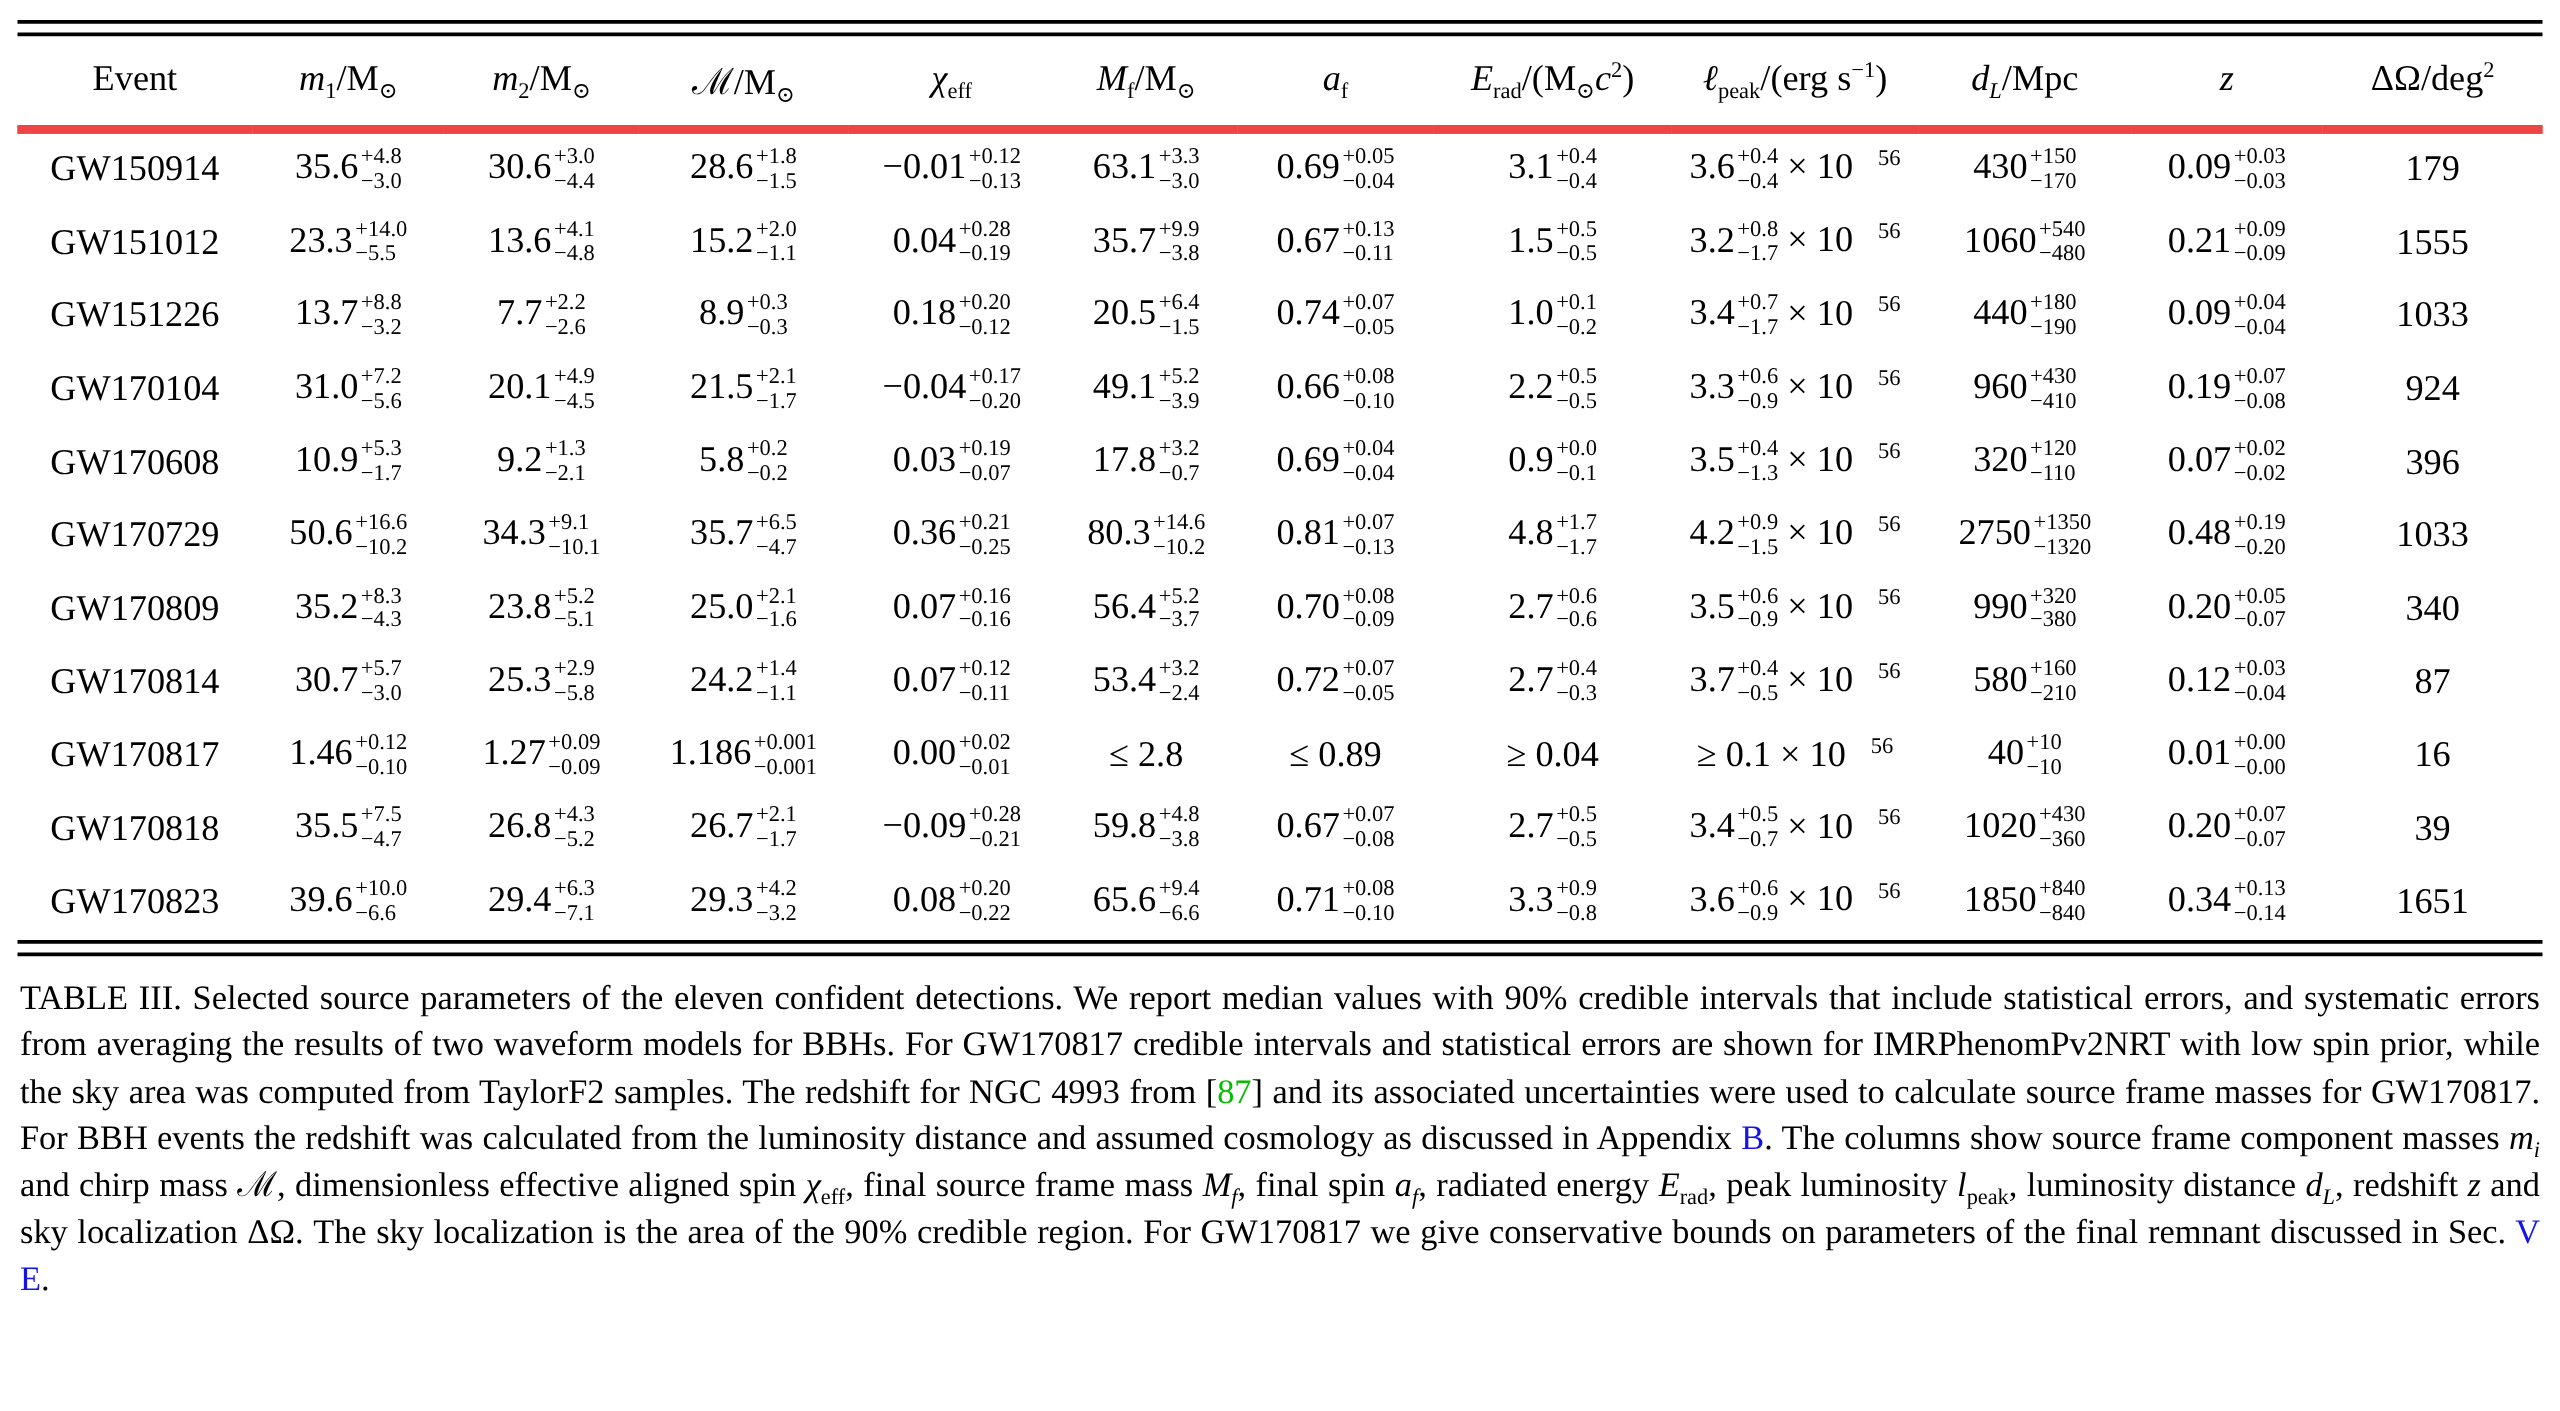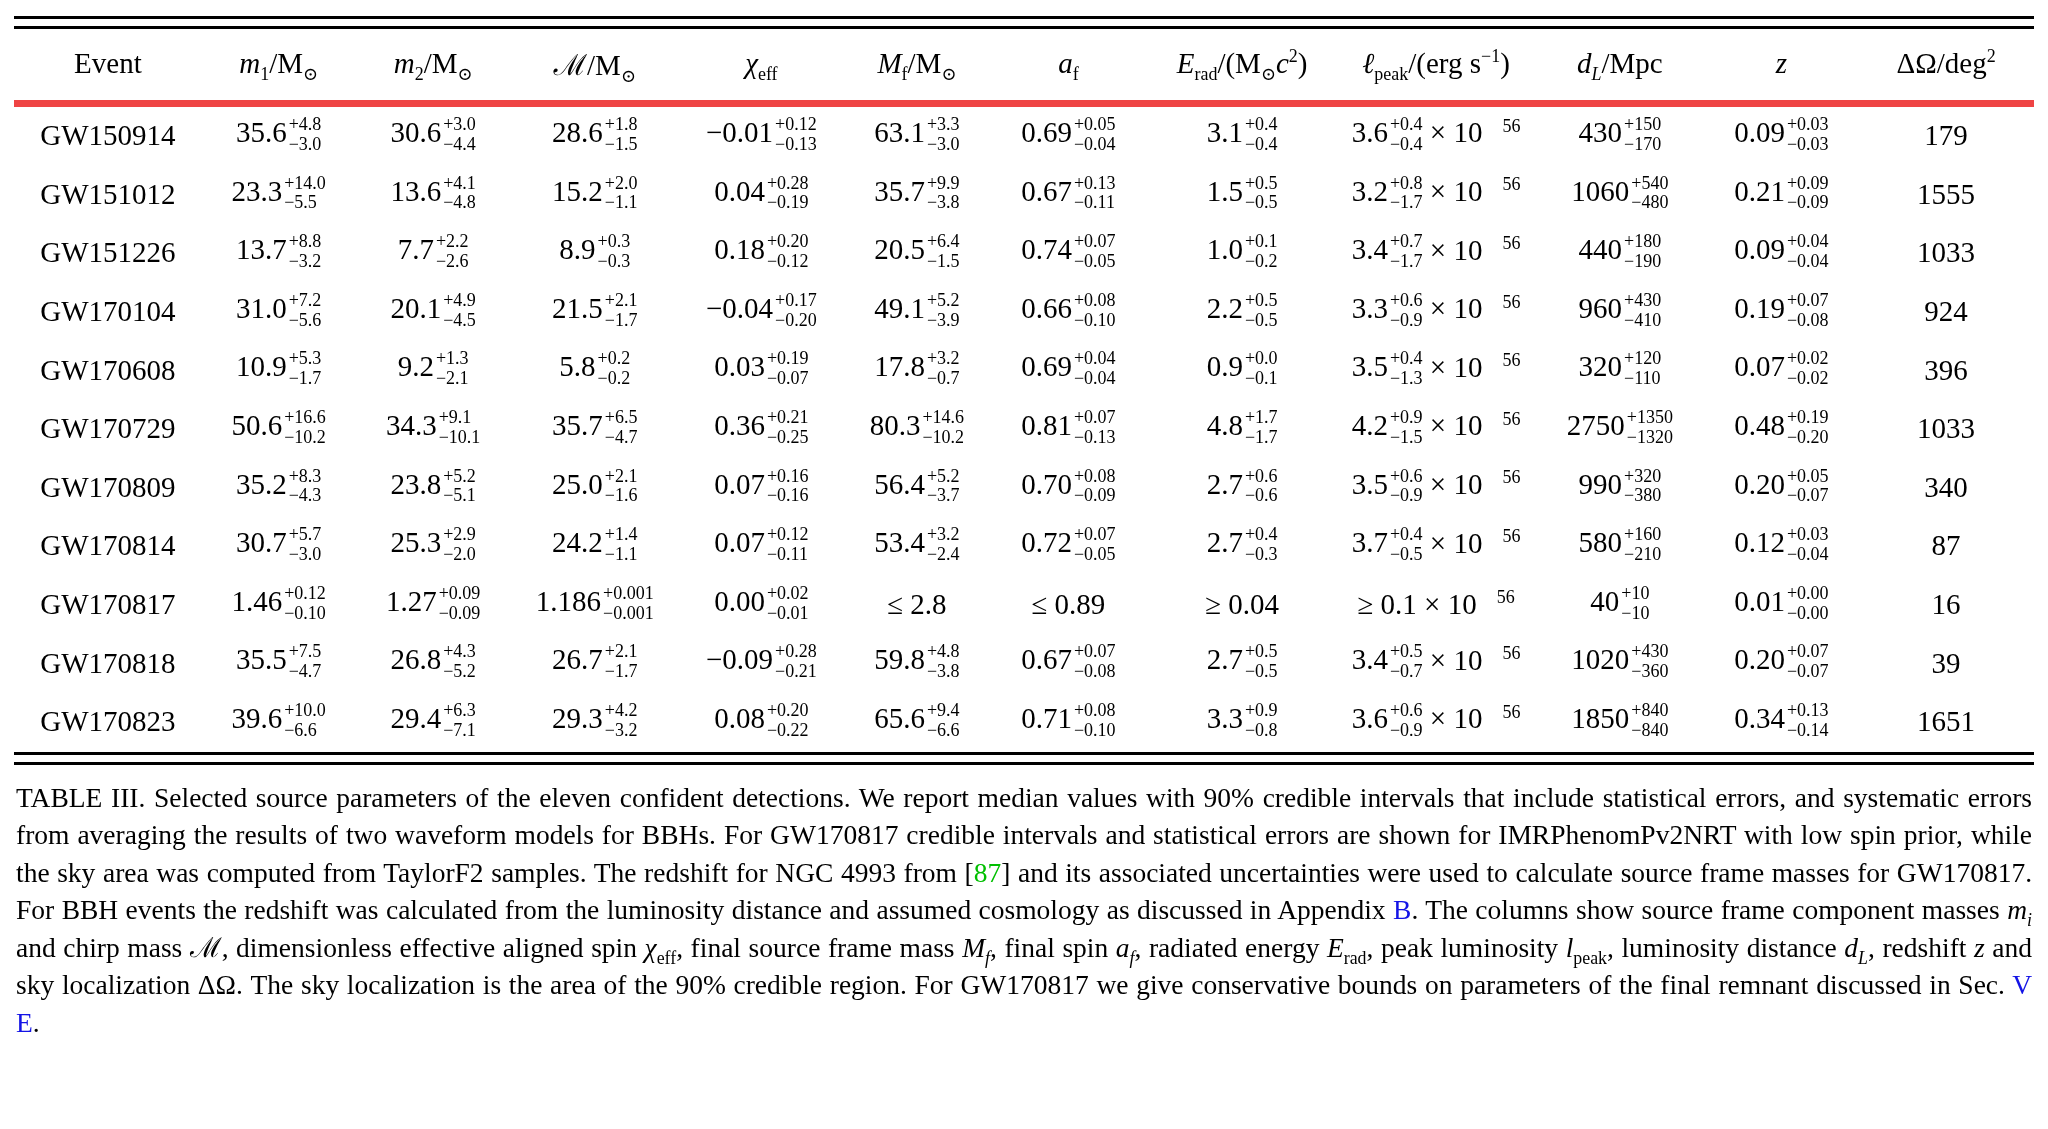--- a/index.html
+++ b/index.html
@@ -380,21 +380,21 @@
           <td><span>340</span></td>
         </tr>
         <tr>
           <td>GW170814</td>
           <td><span>30.7</span><span class="pm">
               <span>+5.7</span>
               <span>−3.0</span>
             </span></td>
           <td><span>25.3</span><span class="pm">
               <span>+2.9</span>
-              <span>−2.0</span>
+              <span>−5.8</span>
             </span></td>
           <td><span>24.2</span><span class="pm">
               <span>+1.4</span>
               <span>−1.1</span>
             </span></td>
           <td><span>0.07</span><span class="pm">
               <span>+0.12</span>
               <span>−0.11</span>
             </span></td>
           <td><span>53.4</span><span class="pm">

